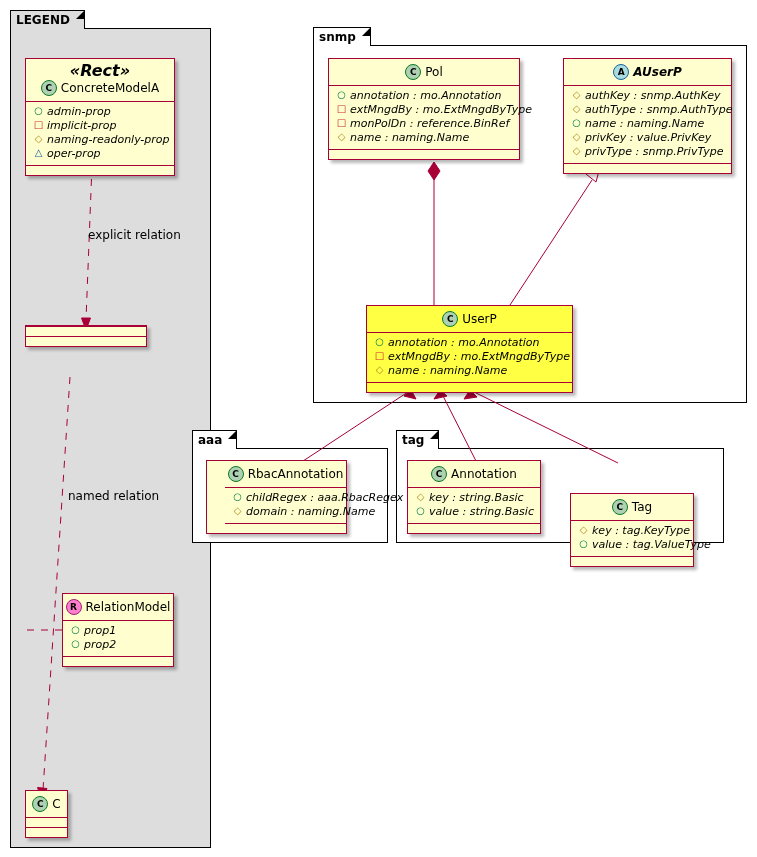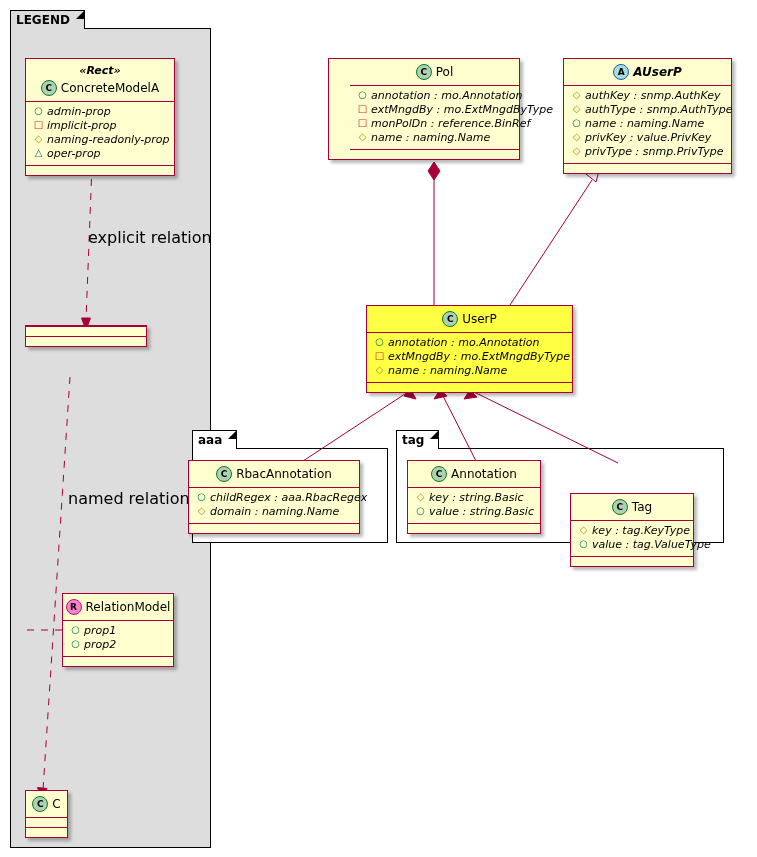--- a/index.html
+++ b/index.html
@@ -85,21 +85,21 @@
     position: relative;
     text-align: center;
     padding: 5px 0 5px 0;
     font-size: 12px;
     font-weight: normal;
     line-height: 14px;
     white-space: nowrap;
   }
   .cls-header .stereo {
     display: block;
-    font-size: 11px;
+    font-size: 16px;
     font-style: italic;
     font-weight: bold;
     margin-bottom: 2px;
   }
   .cls-header .nm { vertical-align: middle; }
   .cls-header .nm.abstract { font-style: italic; font-weight: bold; }
   .circle {
     display: inline-block;
     width: 14px; height: 14px;
     border-radius: 50%;
@@ -142,34 +142,37 @@
     top: -1px;
   }
   .vis .gl { display: inline-block; line-height: 10px; }
   .vis-public  { color: #038048; }   
   .vis-private { color: #c82930; }   
   .vis-package { color: #b38d22; }   
   .vis-protected { color: #1963a0; } 
 
   .edge-label {
     position: absolute;
-    font-size: 16px;
+    font-size: 12px;
     color: #000000;
     white-space: nowrap;
   }
 </style>
 </head>
 <body>
 
 <div id="canvas">
 
   <div class="package legend" style="left:10px; top:28px; width:201px; height:820px;">
     <div class="pkg-tab">LEGEND</div>
   </div>
 
+  <div class="package plain" style="left:313px; top:45px; width:434px; height:358px;">
+    <div class="pkg-tab">snmp</div>
+  </div>
 
   <div class="package plain" style="left:192px; top:448px; width:196px; height:95px;">
     <div class="pkg-tab">aaa</div>
   </div>
 
   <div class="package plain" style="left:396px; top:448px; width:328px; height:95px;">
     <div class="pkg-tab">tag</div>
   </div>
 
   <svg class="edges" viewBox="0 0 757 857" xmlns="http://www.w3.org/2000/svg">
@@ -240,21 +243,21 @@
   <div class="cls" style="left:25px; top:790px; width:43px;">
     <div class="cls-header">
       <span class="circle c">C</span><span class="nm">C</span>
     </div>
     <div class="divider"></div>
     <div class="attrs empty"></div>
     <div class="divider"></div>
     <div class="attrs empty"></div>
   </div>
 
-  <div class="cls" style="left:328px; top:58px; width:192px;padding-left:21px;">
+  <div class="cls" style="left:328px; top:58px; width:192px;">
     <div class="cls-header">
       <span class="circle c">C</span><span class="nm">Pol</span>
     </div>
     <div class="divider"></div>
     <div class="attrs">
       <div class="attr"><span class="vis vis-public"><span class="gl">○</span></span><span>annotation : mo.Annotation</span></div>
       <div class="attr"><span class="vis vis-private"><span class="gl">□</span></span><span>extMngdBy : mo.ExtMngdByType</span></div>
       <div class="attr"><span class="vis vis-private"><span class="gl">□</span></span><span>monPolDn : reference.BinRef</span></div>
       <div class="attr"><span class="vis vis-package"><span class="gl">◇</span></span><span>name : naming.Name</span></div>
     </div>
@@ -285,21 +288,21 @@
     <div class="divider"></div>
     <div class="attrs">
       <div class="attr"><span class="vis vis-public"><span class="gl">○</span></span><span>annotation : mo.Annotation</span></div>
       <div class="attr"><span class="vis vis-private"><span class="gl">□</span></span><span>extMngdBy : mo.ExtMngdByType</span></div>
       <div class="attr"><span class="vis vis-package"><span class="gl">◇</span></span><span>name : naming.Name</span></div>
     </div>
     <div class="divider"></div>
     <div class="attrs empty"></div>
   </div>
 
-  <div class="cls" style="left:188px; top:460px; width:172px;">
+  <div class="cls" style="left:206px; top:460px; width:141px;padding-left:18px;">
     <div class="cls-header">
       <span class="circle c">C</span><span class="nm">RbacAnnotation</span>
     </div>
     <div class="divider"></div>
     <div class="attrs">
       <div class="attr"><span class="vis vis-public"><span class="gl">○</span></span><span>childRegex : aaa.RbacRegex</span></div>
       <div class="attr"><span class="vis vis-package"><span class="gl">◇</span></span><span>domain : naming.Name</span></div>
     </div>
     <div class="divider"></div>
     <div class="attrs empty"></div>

